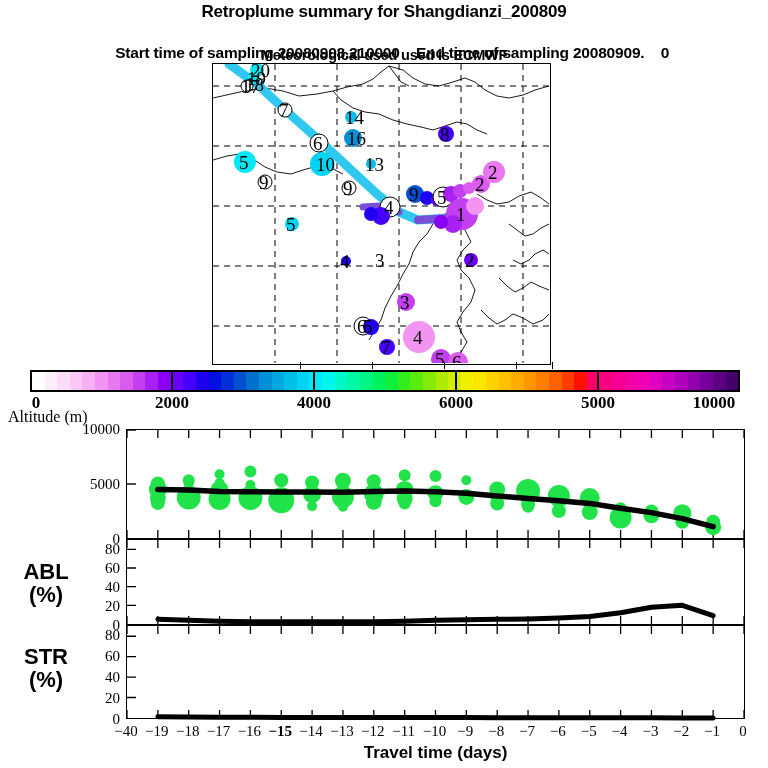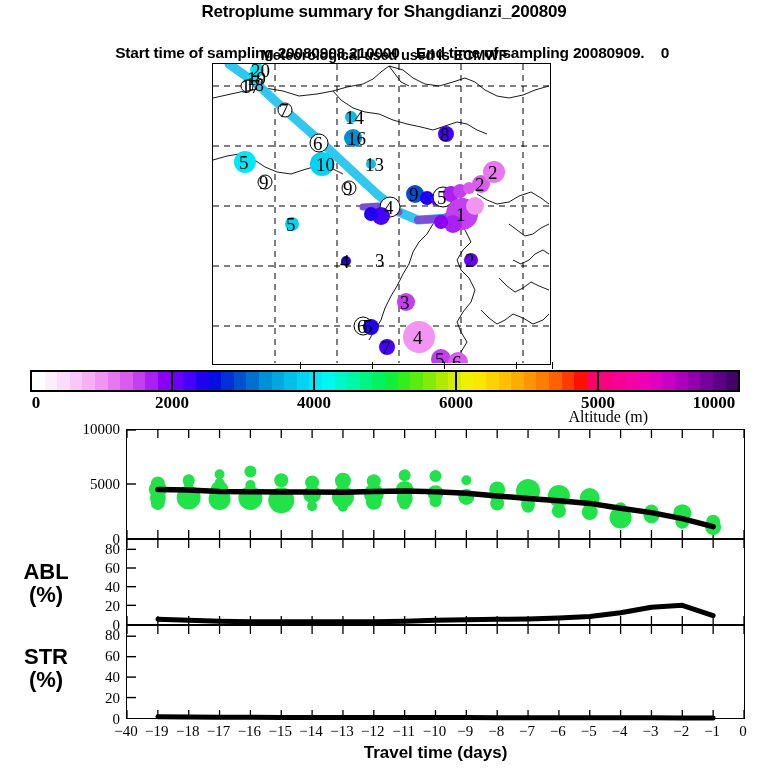--- a/index.html
+++ b/index.html
@@ -7,20 +7,21 @@
     padding: 0;
     background: #ffffff;
   }
   #page {
     position: relative;
     width: 768px;
     height: 768px;
     background: #ffffff;
     overflow: hidden;
     font-family: "Liberation Sans", sans-serif;
+    border-radius: 10px;
   }
 
   
   .title-main {
     position: absolute;
     left: 0; top: 2px;
     width: 768px;
     text-align: center;
     font-family: "Liberation Sans", sans-serif;
     font-weight: bold;
@@ -97,23 +98,23 @@
     top: 393px;
     font-family: "Liberation Serif", serif;
     font-weight: bold;
     font-size: 17px;
     color: #000;
     transform: translateX(-50%);
     white-space: nowrap;
   }
   #cb-title {
     position: absolute;
-    left: 0; top: 408px;
+    left: 8px; top: 408px;
     width: 648px;
-    text-align: right;
+    text-align: left;
     font-family: "Liberation Serif", serif;
     font-size: 16px;
     color: #000;
   }
 
   
   .panel {
     position: absolute;
     left: 126px;
     width: 619px;
@@ -603,21 +604,21 @@
       <div class="ytick-label" style="top: 719px;">0</div>
       <div class="ytick-label" style="top: 698.111px;">20</div>
       <div class="ytick-label" style="top: 677.222px;">40</div>
       <div class="ytick-label" style="top: 656.333px;">60</div>
       <div class="ytick-label" style="top: 635.444px;">80</div>
       <div class="xtick-label" style="left: 126px;">−40</div>
       <div class="xtick-label" style="left: 156.85px;">−19</div>
       <div class="xtick-label" style="left: 187.7px;">−18</div>
       <div class="xtick-label" style="left: 218.55px;">−17</div>
       <div class="xtick-label" style="left: 249.4px;">−16</div>
-      <div class="xtick-label" style="left: 280.25px;">−15</div>
+      <div class="xtick-label" style="left: 280.25px; font-weight: bold;">−15</div>
       <div class="xtick-label" style="left: 311.1px;">−14</div>
       <div class="xtick-label" style="left: 341.95px;">−13</div>
       <div class="xtick-label" style="left: 372.8px;">−12</div>
       <div class="xtick-label" style="left: 403.65px;">−11</div>
       <div class="xtick-label" style="left: 434.5px;">−10</div>
       <div class="xtick-label" style="left: 465.35px;">−9</div>
       <div class="xtick-label" style="left: 496.2px;">−8</div>
       <div class="xtick-label" style="left: 527.05px;">−7</div>
       <div class="xtick-label" style="left: 557.9px;">−6</div>
       <div class="xtick-label" style="left: 588.75px;">−5</div>

